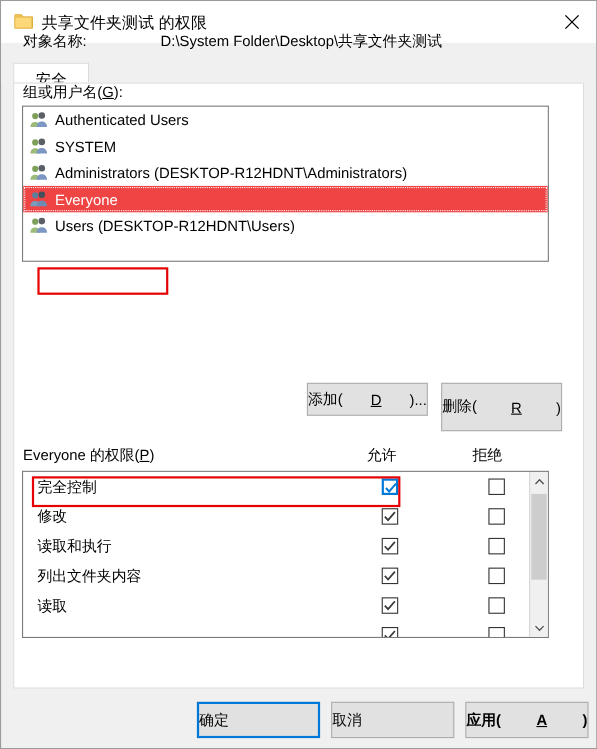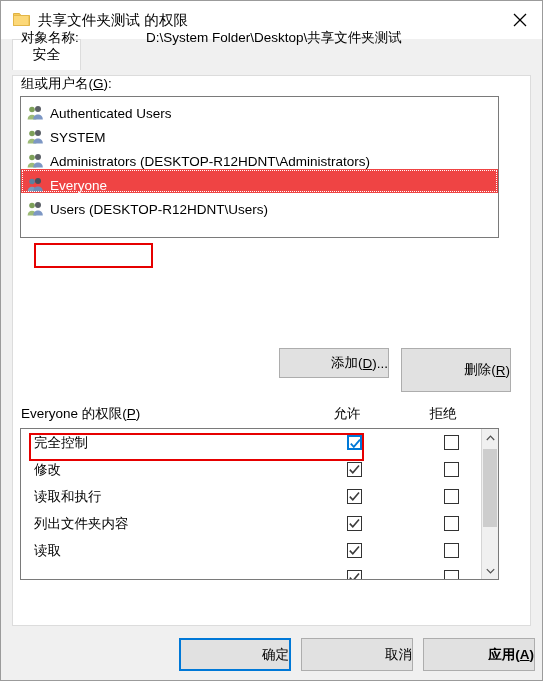--- a/index.html
+++ b/index.html
@@ -67,21 +67,21 @@
   .tabstrip {
     position: absolute;
     left: 0; top: 38px;
     width: 541px;
     height: 37px;
     background: #f0f0f0;
   }
   .tab {
     position: absolute;
     left: 11px;
-    top: 0;
+    top: 18px;
     width: 69px;
     height: 31px;
     background: #ffffff;
     border: 1px solid #dcdcdc;
     border-bottom: none;
     box-sizing: border-box;
     display: flex;
     align-items: center;
     justify-content: center;
     font-size: 14px;
@@ -133,21 +133,21 @@
     height: 142px;
     background: #ffffff;
     border: 1px solid #7a7a7a;
     box-sizing: border-box;
     overflow: hidden;
   }
   .group-row {
     position: relative;
     height: 24px;
     display: flex;
-    align-items: flex-end;
+    align-items: center;
     padding-left: 6px;
     font-size: 13.5px;
     white-space: nowrap;
   }
   .group-row.selected {
     background: #ef4444;
     color: #ffffff;
     outline: 1px dotted #ffffff;
     outline-offset: -2px;
   }
@@ -158,21 +158,21 @@
     flex: 0 0 auto;
   }
 
   
   .btn {
     background: #e1e1e1;
     border: 1px solid #adadad;
     box-sizing: border-box;
     display: flex;
     align-items: center;
-    justify-content: flex-end;
+    justify-content: space-between;
     font-size: 13.5px;
     color: #000;
     cursor: default;
     white-space: nowrap;
   }
   .btn-add {
     position: absolute;
     left: 278px;
     top: 347px;
     width: 110px;

